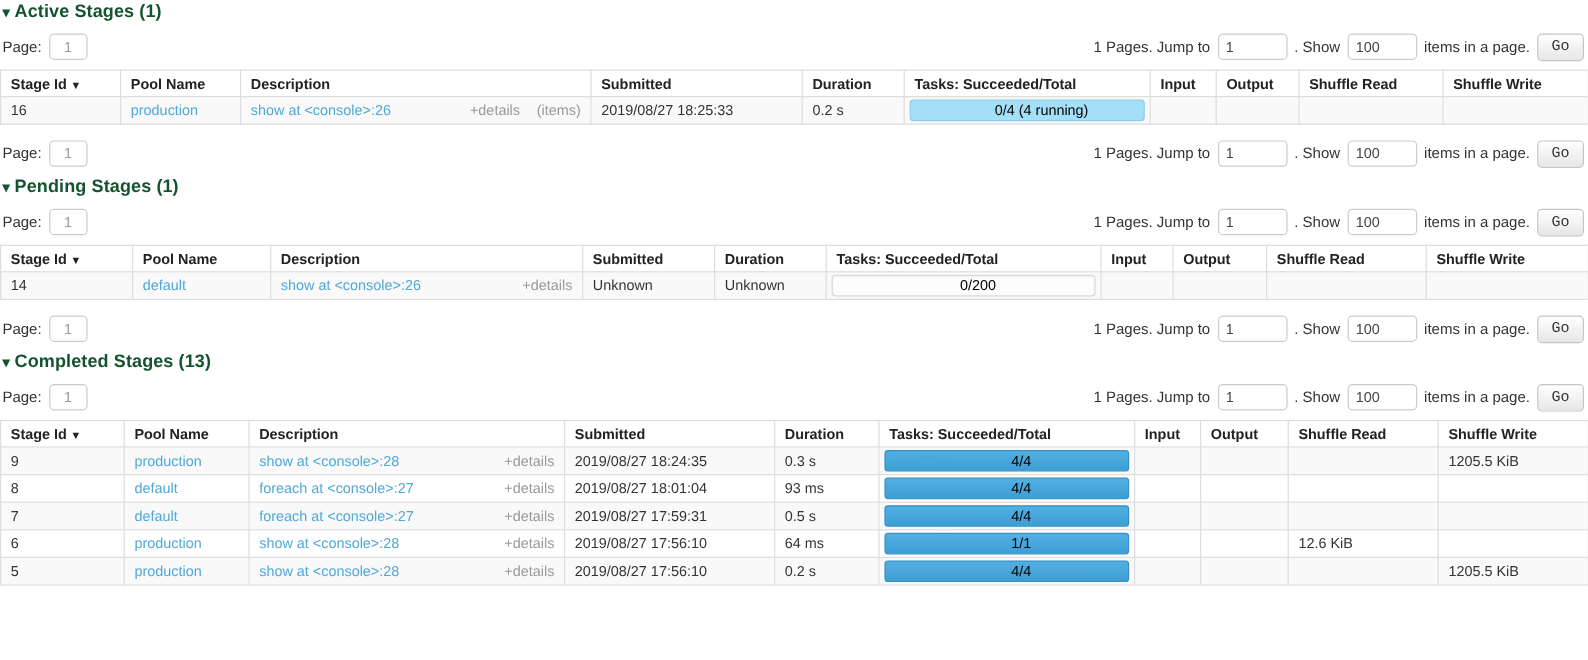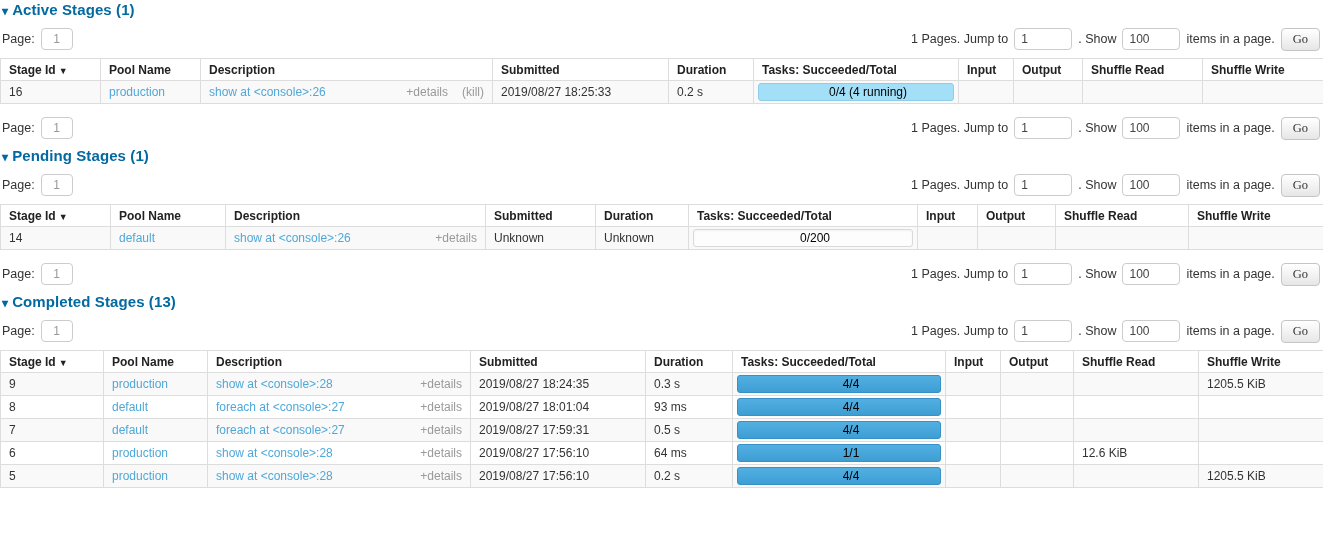--- a/index.html
+++ b/index.html
@@ -4,21 +4,21 @@
 <style>
   * { box-sizing: border-box; margin: 0; padding: 0; }
   html, body { background: #fff; }
   body {
     width: 1323px; height: 550px; overflow: hidden;
     font-family: "Liberation Sans", sans-serif;
     font-size: 12px; color: #333;
     padding: 1px 0 0 0;
   }
   h4.section-title {
-    font-size: 15px; font-weight: bold; color: #0369a1;
+    font-size: 15px; font-weight: bold; color: #14532d;
     margin: 0 0 9px 2px; letter-spacing: .1px;
   }
   h4.section-title .arrow { font-size: 12px; margin-right: 4px; }
   .spacer-top { margin-top: 12px; }
 
   
   .pag-row {
     display: flex; justify-content: space-between; align-items: center;
     margin: 0 3px 7px 2px; height: 24px; font-size: 12.5px; color: #333;
   }
@@ -30,21 +30,21 @@
   }
   .jump-input {
     width: 58px; height: 22px; border: 1px solid #ccc; border-radius: 4px;
     padding: 2px 6px; color: #444; font-size: 12px;
     font-family: "Liberation Sans", sans-serif;
   }
   .go-btn {
     height: 23px; padding: 2px 11px; font-size: 12.5px; color: #333;
     background: linear-gradient(#ffffff, #e6e6e6);
     border: 1px solid #c5c5c5; border-radius: 4px; cursor: pointer;
-    font-family: Liberation Serif, serif;
+    font-family: Liberation Mono, monospace;
   }
 
   
   table.stage-table {
     width: 1323px; table-layout: fixed; border-collapse: collapse;
     margin-bottom: 12px; background: #fff;
   }
   .stage-table th, .stage-table td {
     border: 1px solid #ddd; padding: 3px 8px; height: 22px;
     text-align: left; font-size: 12px; white-space: nowrap; overflow: hidden;
@@ -126,21 +126,21 @@
   </thead>
   <tbody>
     <tr>
       <td>16</td>
       <td><a class="blue-link">production</a></td>
       <td>
           <div class="desc-wrap">
             <a class="blue-link">show at &lt;console&gt;:26</a>
             <span class="desc-extra">
               <a class="muted-link">+details</a>
-              <a class="muted-link">(kill)</a>
+              <a class="muted-link">(items)</a>
             </span>
           </div>
         </td>
       <td>2019/08/27 18:25:33</td>
       <td>0.2 s</td>
       <td class="tasks-cell">
           <div class="tbar" data-style="running">0/4 (4 running)</div>
         </td>
       <td></td>
       <td></td>

